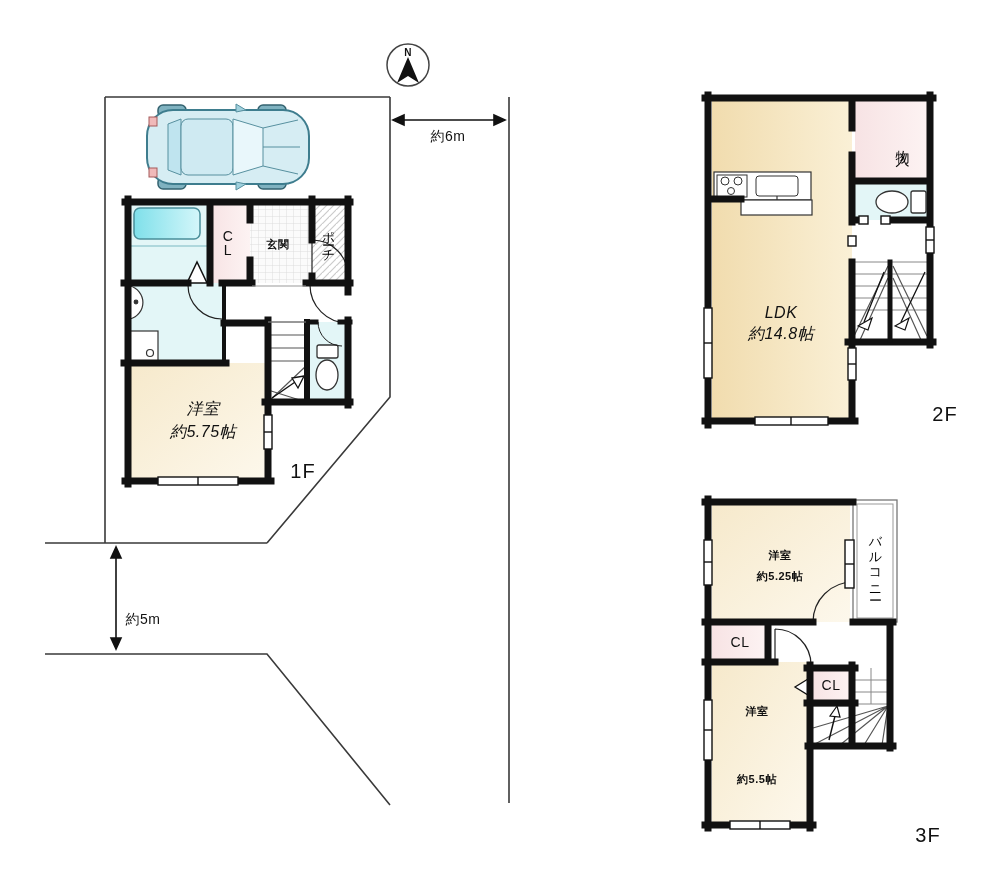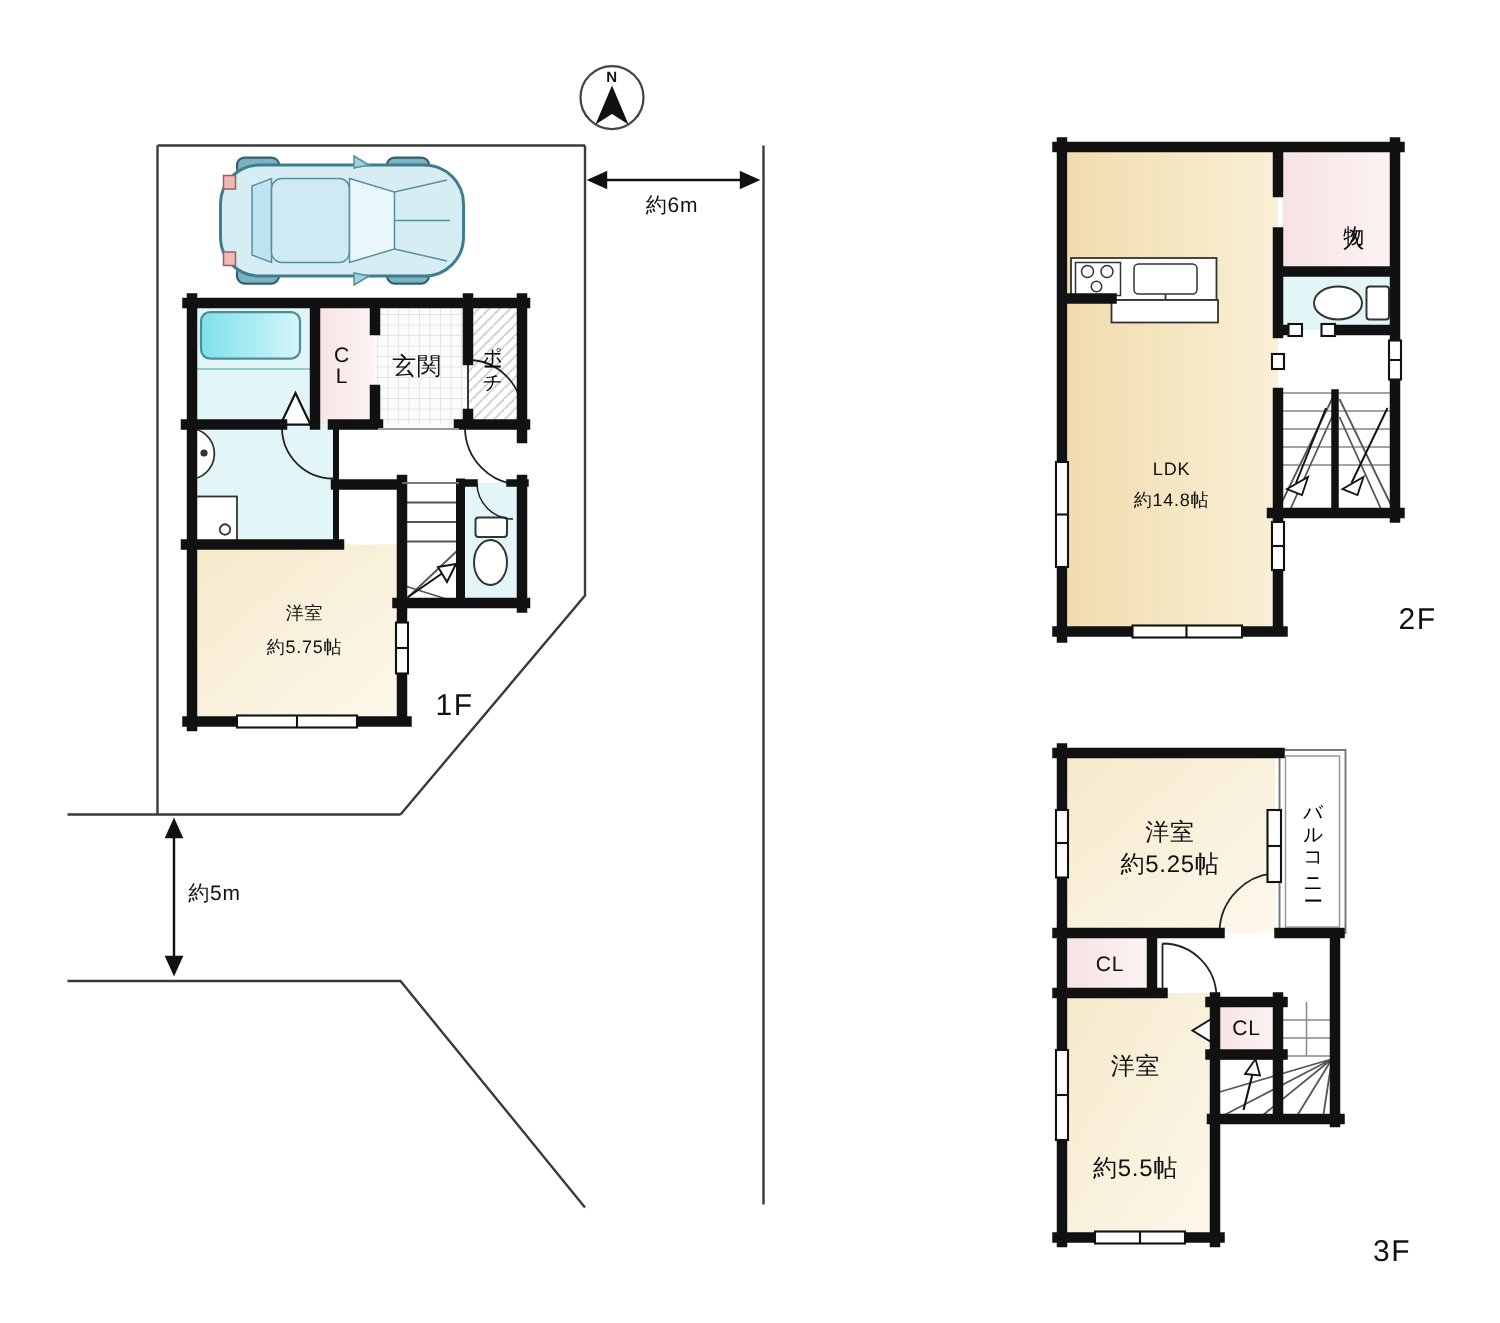--- a/index.html
+++ b/index.html
@@ -1,21 +1,21 @@
 <!DOCTYPE html>
 <html><head>
 <meta charset="utf-8">
 <style>
   html,body{margin:0;padding:0;background:#ffffff;}
   #stage{position:relative;width:1000px;height:882px;background:#ffffff;overflow:hidden;
          font-family:"Liberation Sans","DejaVu Sans",sans-serif;}
   #plan-svg{position:absolute;left:0;top:0;}
   .lbl{position:absolute;transform:translate(-50%,-50%);color:#111;white-space:nowrap;
        text-align:center;line-height:1.25;letter-spacing:0.5px;}
-  .f15{font-size:16px;} .f16{font-size:12px;} .f14{font-size:14px;} .f13{font-size:13px;}
+  .f15{font-size:11px;font-weight:bold;} .f16{font-size:16px;font-style:italic;} .f14{font-size:14px;} .f13{font-size:13px;}
   .floor-tag{font-size:20px;letter-spacing:1px;}
   .vert{writing-mode:vertical-rl;text-orientation:mixed;transform:translate(-50%,-50%);
         white-space:nowrap;letter-spacing:2px;}
   .stack{width:15px;white-space:normal;word-break:break-all;line-height:1.0;font-size:14px;}
   .north{font-size:10px;font-weight:bold;}
 </style>
 </head>
 <body>
 
 <div id="stage">
@@ -237,21 +237,21 @@
         <line x1="704" y1="730" x2="712" y2="730"></line>
     <rect x="730" y="821" width="60" height="8"></rect>
         <line x1="760" y1="821" x2="760" y2="829"></line>
     <rect x="845" y="540" width="9" height="48"></rect>
         <line x1="845" y1="564" x2="854" y2="564"></line>
   </g>
 </svg>
 
   <div class="lbl north" style="left:408px;top:53px;">N</div>
   <div class="lbl f14" style="left:448px;top:137px;text-align:right;">約6m</div>
-  <div class="lbl f14" style="left:143px;top:596px;text-align:right;">約5m</div>
+  <div class="lbl f14" style="left:143px;top:620px;text-align:right;">約5m</div>
 
   <div class="lbl stack" style="left:228px;top:243px;">CL</div>
   <div class="lbl f15" style="left:278px;top:245px;">玄関</div>
   <div class="vert f13" style="position:absolute;left:328px;top:239px;">ポーチ</div>
   <div class="lbl f16" style="left:203px;top:409px;">洋室</div>
   <div class="lbl f16" style="left:203px;top:432px;">約5.75帖</div>
   <div class="lbl floor-tag" style="left:303px;top:471px;">1F</div>
 
   <div class="lbl f16" style="left:781px;top:313px;">LDK</div>
   <div class="lbl f16" style="left:781px;top:334px;">約14.8帖</div>

